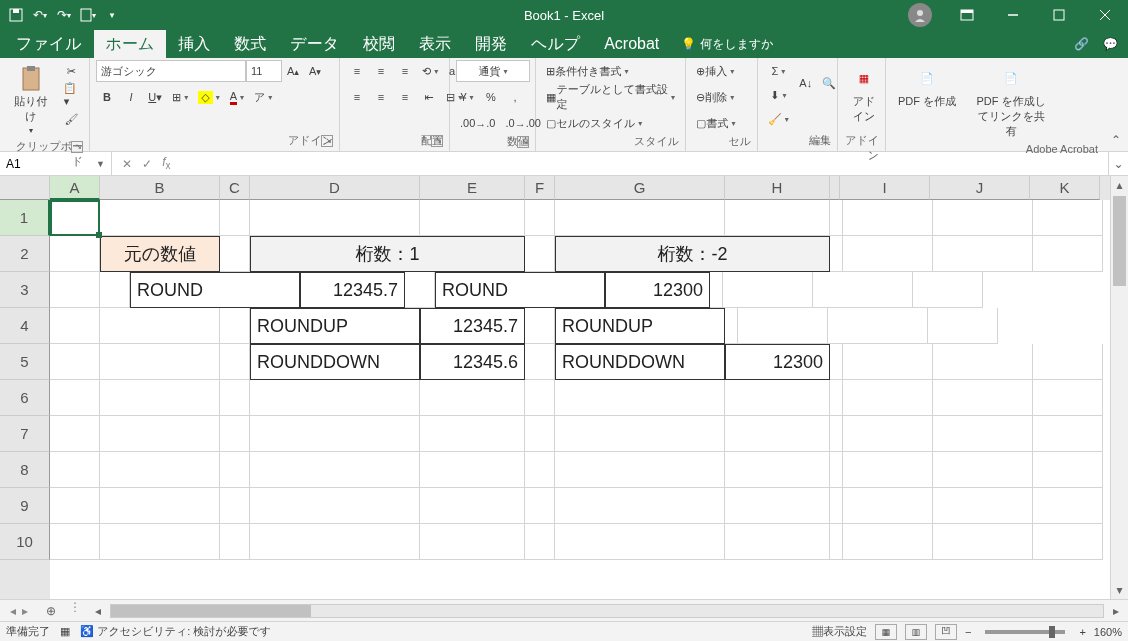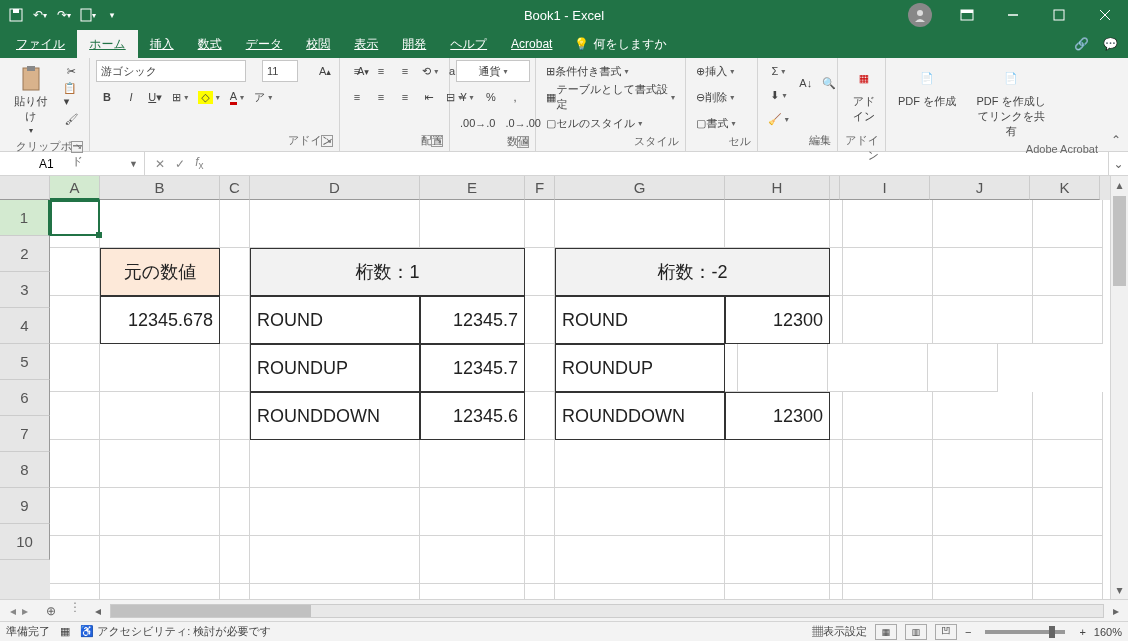--- a/index.html
+++ b/index.html
@@ -9,57 +9,57 @@
 .titlebar { height: 30px; background: #217346; display: flex; align-items: center; color: #fff; position: relative; }
 .tb-left { display: flex; align-items: center; gap: 8px; padding: 0 8px; }
 .tb-icon { width: 16px; height: 16px; display: inline-flex; align-items: center; justify-content: center; cursor: pointer; }
 .tb-title { position: absolute; left: 50%; transform: translateX(-50%); font-size: 13px; }
 .tb-right { margin-left: auto; display: flex; align-items: center; }
 .tb-user { width: 24px; height: 24px; border-radius: 50%; background: #888; display:flex;align-items:center;justify-content:center; margin-right:12px;}
 .tb-win { width: 46px; height: 30px; display: flex; align-items: center; justify-content: center; cursor:pointer;}
 
 
 .menubar { height: 28px; background: #217346; display: flex; align-items: stretch; padding-left: 4px; position:relative;}
-.menu-tab { padding: 0 12px; color: #fff; font-size: 12px; display: flex; align-items: center; cursor: pointer; text-decoration: underline; }
+.menu-tab { padding: 0 12px; color: #fff; font-size: 16px; display: flex; align-items: center; cursor: pointer; }
 .menu-tab.active { background: #f3f3f3; color: #217346; }
 .tell-me { display:flex; align-items:center; color:#fff; gap:4px; padding:0 10px; }
 .menubar-right { margin-left:auto; display:flex; align-items:center; gap:14px; padding-right:10px;}
 
 
 .ribbon { height: 94px; background: #f3f3f3; border-bottom: 1px solid #d4d4d4; display: flex; }
 .rgroup { border-right: 1px solid #d4d4d4; display: flex; flex-direction: column; padding: 2px 6px 0 6px; }
 .rgroup-body { flex: 1; display: flex; align-items: flex-start; gap: 4px; }
 .rgroup-title { height: 18px; font-size: 11px; color: #666; text-align: right; position:relative;}
 .rgroup-title .launcher { position:absolute; right:0; top:2px; width:12px; height:12px; border:1px solid #999; color:#666; font-size:8px;}
 .big-btn { display:flex; flex-direction:column; align-items:center; justify-content:center; gap:2px; padding:4px 6px; cursor:pointer; font-size:11px; text-align:center; color:#444;}
 .big-btn .ico { width:28px; height:28px; display:flex; align-items:center; justify-content:center;}
 .stack { display:flex; flex-direction:column; gap:2px;}
 .ctl { height:22px; min-width:22px; border:1px solid #c6c6c6; background:#fff; display:inline-flex; align-items:center; justify-content:center; padding:0 4px; cursor:pointer; font-size:11px; color:#444;}
 .ctl.flat { border:none; background:transparent;}
 .dd::after { content:"▾"; font-size:8px; margin-left:3px; color:#666;}
 
 
-.namefmbar { height: 24px; border-bottom:1px solid #d4d4d4; display:flex; align-items:stretch; background:#fff;padding-left:33px;}
+.namefmbar { height: 24px; border-bottom:1px solid #d4d4d4; display:flex; align-items:stretch; background:#fff;}
 .namebox { width:112px; border-right:1px solid #d4d4d4; display:flex; align-items:center; padding:0 6px; font-size:12px;}
 .namebox .dd-arrow { margin-left:auto; color:#666; font-size:9px;}
 .fx-btns { display:flex; align-items:center; gap:10px; padding:0 10px; color:#888;}
 .fx-expand { width:20px; border-left:1px solid #d4d4d4; display:flex; align-items:center; justify-content:center; color:#666;}
 .formula-input { flex:1; padding:0 4px; display:flex; align-items:center;}
 
 
 .gridwrap { position:absolute; top:176px; left:0; right:18px; bottom:42px; overflow:hidden; background:#fff;}
 .selectall { position:absolute; left:0; top:0; width:50px; height:24px; background:#e6e6e6; border-right:1px solid #ccc; border-bottom:1px solid #999;}
 .colheads { position:absolute; left:50px; top:0; right:0; height:24px; display:flex; background:#e6e6e6;}
 .colhead { border-right:1px solid #ccc; border-bottom:1px solid #999; display:flex; align-items:center; justify-content:center; font-size:15px; color:#555;}
 .colhead.sel { background:#d3ead0; border-bottom:2px solid #217346;}
 .rowheads { position:absolute; left:0; top:24px; width:50px; bottom:0; background:#e6e6e6;}
 .rowhead { height:36px; border-right:1px solid #999; border-bottom:1px solid #ccc; display:flex; align-items:center; justify-content:center; font-size:15px; color:#555;}
 .rowhead.sel { background:#d3ead0; border-right:2px solid #217346;}
 .cells { position:absolute; left:50px; top:24px; right:0; bottom:0;}
-.cellrow { display:flex; height:48px;}
+.cellrow { display:flex; height:36px;}
 .cell { border-right:1px solid #d4d4d4; border-bottom:1px solid #d4d4d4; font-size:18px; padding:0 6px; display:flex; align-items:center; color:#222;}
 .cell.right { justify-content:flex-end;}
 .cell.bord { border:1px solid #333;}
 .cell.hdr { background:#f2f2f2; justify-content:center;}
 .cell.orval { background:#fde9d9; justify-content:center;}
 .active-cell { position:absolute; left:0; top:0; border:2px solid #217346; pointer-events:none;}
 .active-cell::after { content:""; position:absolute; right:-4px; bottom:-4px; width:6px; height:6px; background:#217346;}
 
 .vscroll { position:absolute; right:0; top:176px; width:18px; bottom:42px; background:#f0f0f0; border-left:1px solid #d4d4d4;}
 .vscroll .arrow { height:18px; display:flex; align-items:center; justify-content:center; color:#666; cursor:pointer;}
@@ -176,21 +176,21 @@
         <span class="ctl flat">✂</span>
         <span class="ctl flat">📋▾</span>
         <span class="ctl flat">🖌</span>
       </div>
     </div>
     <div class="rgroup-title"><span>クリップボード</span><span class="launcher">↘</span></div>
   </div>
 
   <div class="rgroup" style="width:250px">
     <div class="rgroup-body" style="flex-direction:column; gap:4px;">
-      <div class="row" style="display:flex; gap:16px;align-items:flex-end;">
+      <div class="row" style="display:flex; gap:0;align-items:flex-end;">
         <input class="ctl" style="width: 150px;" value="游ゴシック">
         <input class="ctl" style="width: 36px;" value="11">
         <span class="ctl flat">A<sup>▴</sup></span>
         <span class="ctl flat">A<sup>▾</sup></span>
       </div>
       <div class="row" style="display:flex; gap:2px;">
         <span class="ctl flat">
             <b>B</b>
           </span>
         <span class="ctl flat">
@@ -375,21 +375,20 @@
         <div class="cell hdr bord" style="width: 275px;">桁数：1</div>
         <div class="cell " style="width: 30px;"></div>
         <div class="cell hdr bord" style="width: 275px;">桁数：-2</div>
         <div class="cell " style="width: 10px;"></div>
         <div class="cell " style="width: 90px;"></div>
         <div class="cell " style="width: 100px;"></div>
         <div class="cell " style="width: 70px;"></div>
       </div>
       <div class="cellrow">
         <div class="cell " style="width: 50px;"></div>
-        <div class="cell right bord" style="width: 120px;">12345.678</div>
         <div class="cell " style="width: 30px;"></div>
         <div class="cell bord" style="width: 170px;">ROUND</div>
         <div class="cell right bord" style="width: 105px;">12345.7</div>
         <div class="cell " style="width: 30px;"></div>
         <div class="cell bord" style="width: 170px;">ROUND</div>
         <div class="cell right bord" style="width: 105px;">12300</div>
         <div class="cell " style="width: 10px;"></div>
         <div class="cell " style="width: 90px;"></div>
         <div class="cell " style="width: 100px;"></div>
         <div class="cell " style="width: 70px;"></div>

